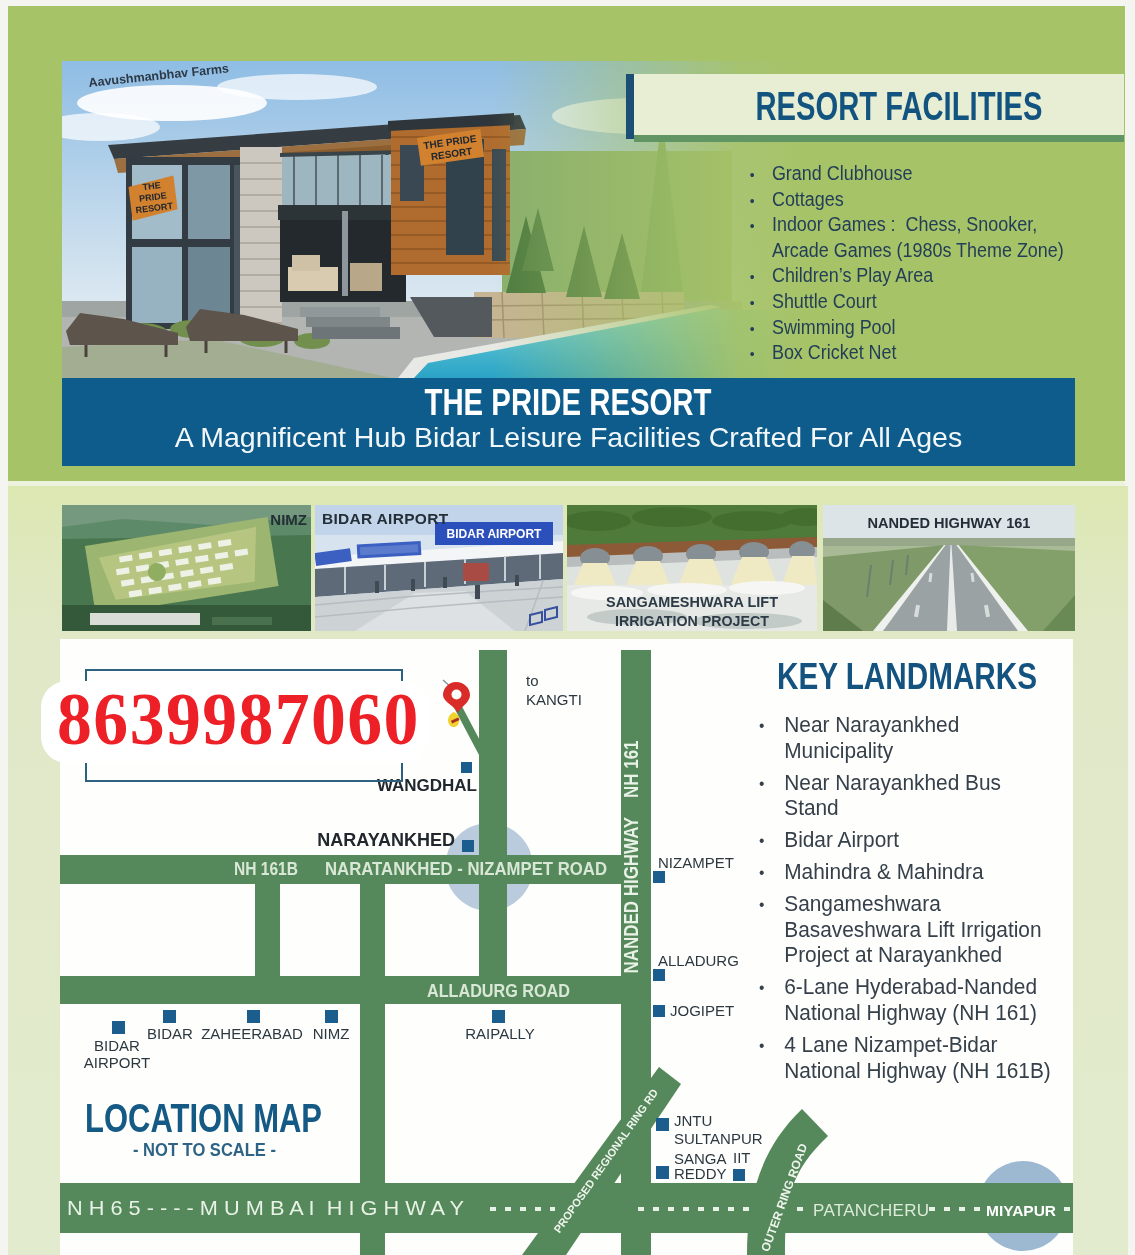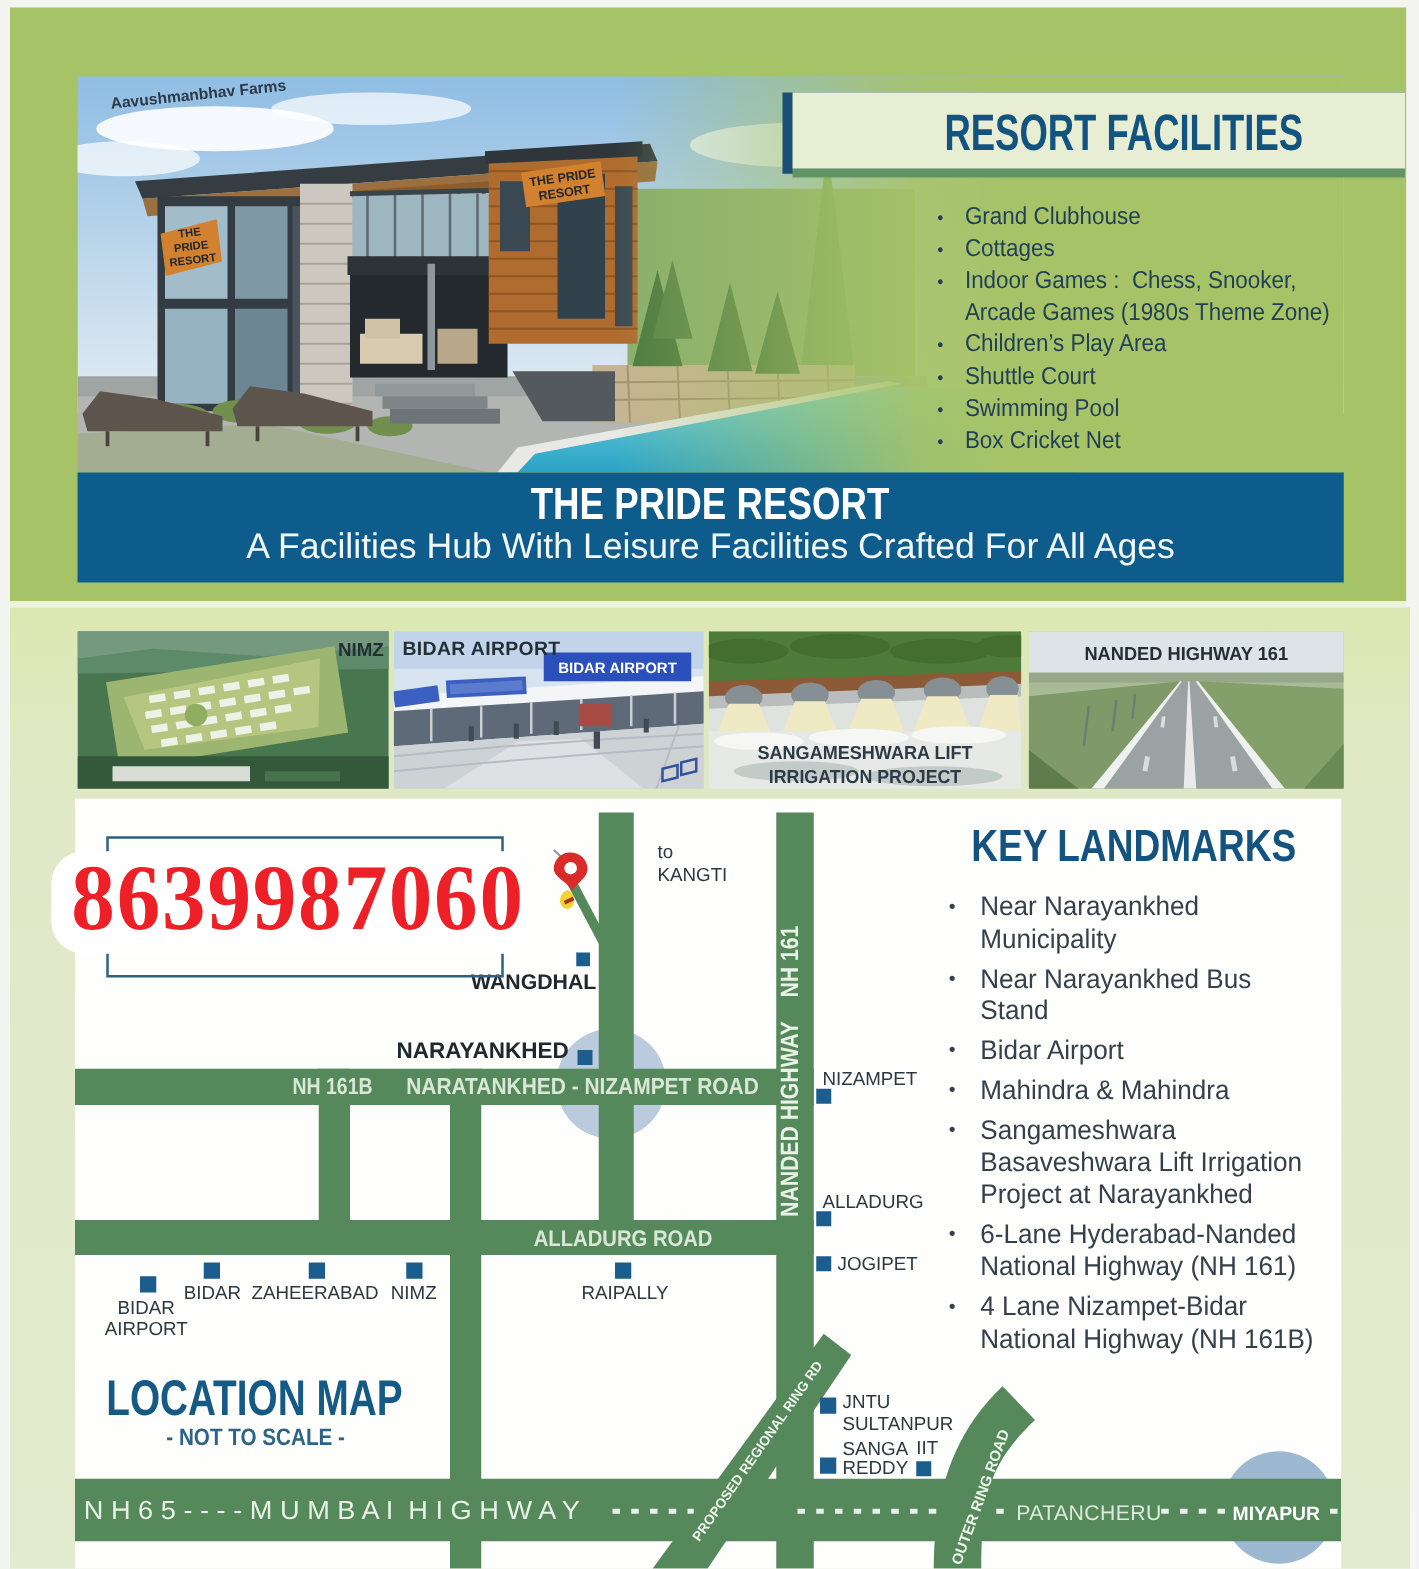--- a/index.html
+++ b/index.html
@@ -200,21 +200,21 @@
   <div style="position:relative;padding-left:26px;"><span style="position:absolute;left:2px;top:1px;font-size:15px;">•</span>Swimming Pool</div>
   <div style="position:relative;padding-left:26px;"><span style="position:absolute;left:2px;top:1px;font-size:15px;">•</span>Box Cricket Net</div>
 </div>
 
 <div class="abs" style="left:62px;top:378px;width:1013px;height:88px;background:#0e5c8c;"></div>
 <div class="abs" style="left:62px;top:378px;width:1116px;height:42px;">
 <svg width="1013" height="42">
       <text x="506" y="37" font-size="36" font-weight="bold" fill="#ffffff" text-anchor="middle" textLength="287" lengthAdjust="spacingAndGlyphs" font-family="Liberation Sans, sans-serif">THE PRIDE RESORT</text>
     </svg>
 </div>
-<div class="abs" style="left:62px;top:421px;width:1013px;text-align:center;font-size:28.5px;color:#f2f7fa;">A Facilities Hub With Leisure Facilities Crafted For All Ages</div>
+<div class="abs" style="left:62px;top:421px;width:1013px;text-align:center;font-size:28.5px;color:#f2f7fa;">A Magnificent Hub Bidar Leisure Facilities Crafted For All Ages</div>
 
 <div class="abs" style="left:8px;top:481px;width:1117px;height:5px;background:#edf2dc;"></div>
 
 <div class="abs" style="left:8px;top:486px;width:1120px;height:769px;background:linear-gradient(180deg,#dce8b2 0%,#dfe8c0 12%,#e0e8c8 22%,#e3ebce 100%);"></div>
 
 <div class="abs" style="left:62px;top:505px;width:249px;height:126px;">
 <svg width="249" height="126" viewBox="0 0 249 126">
   <rect width="249" height="126" fill="#48764f"></rect>
   <rect x="0" y="0" width="249" height="22" fill="#74997f"></rect>
   <polygon points="0,22 60,14 150,20 249,12 249,30 0,34" fill="#5d8a68"></polygon>

